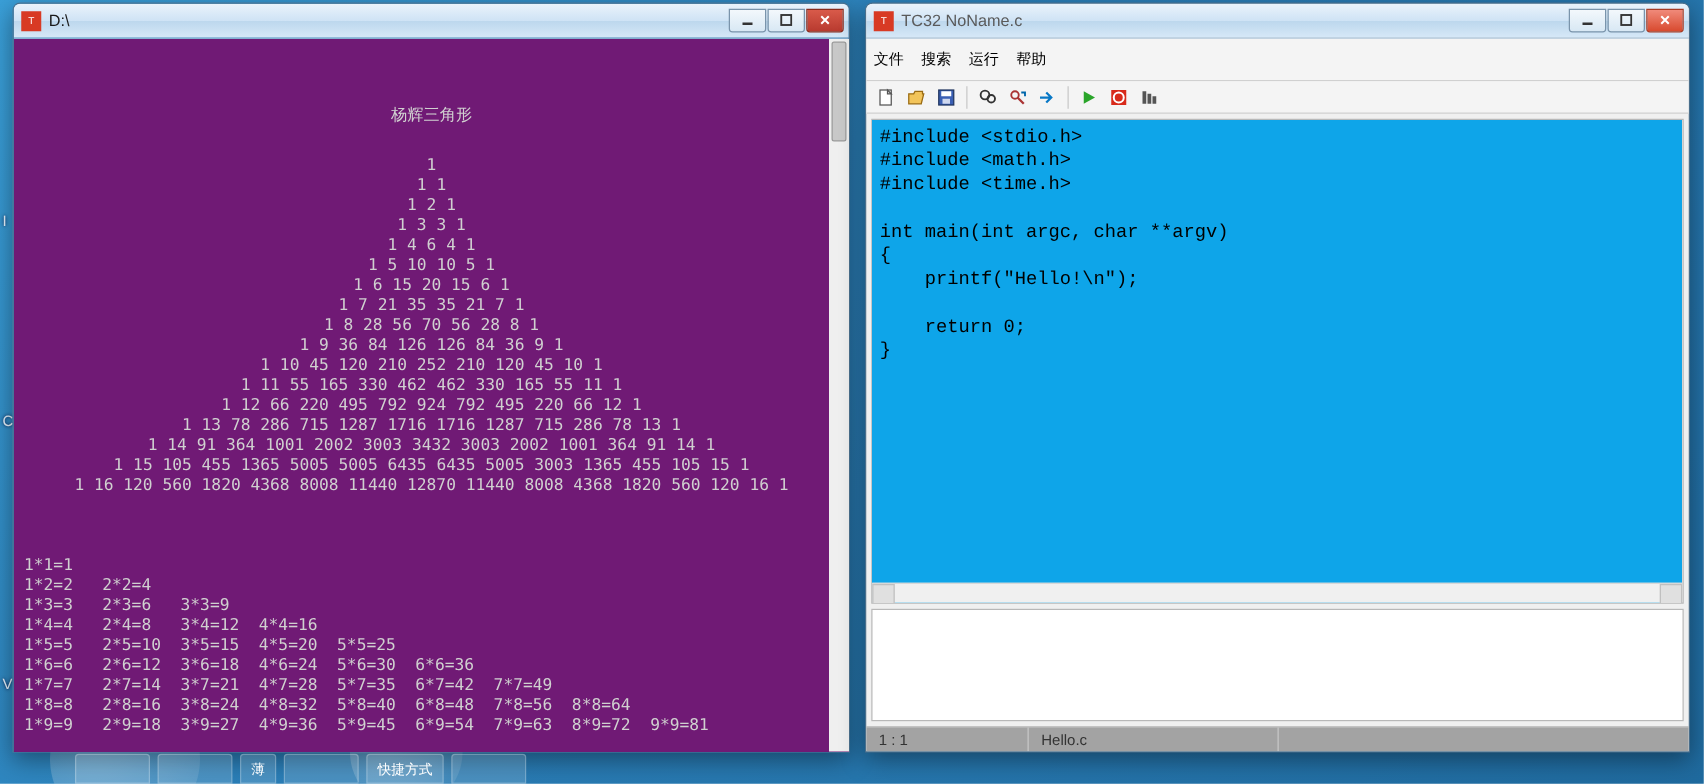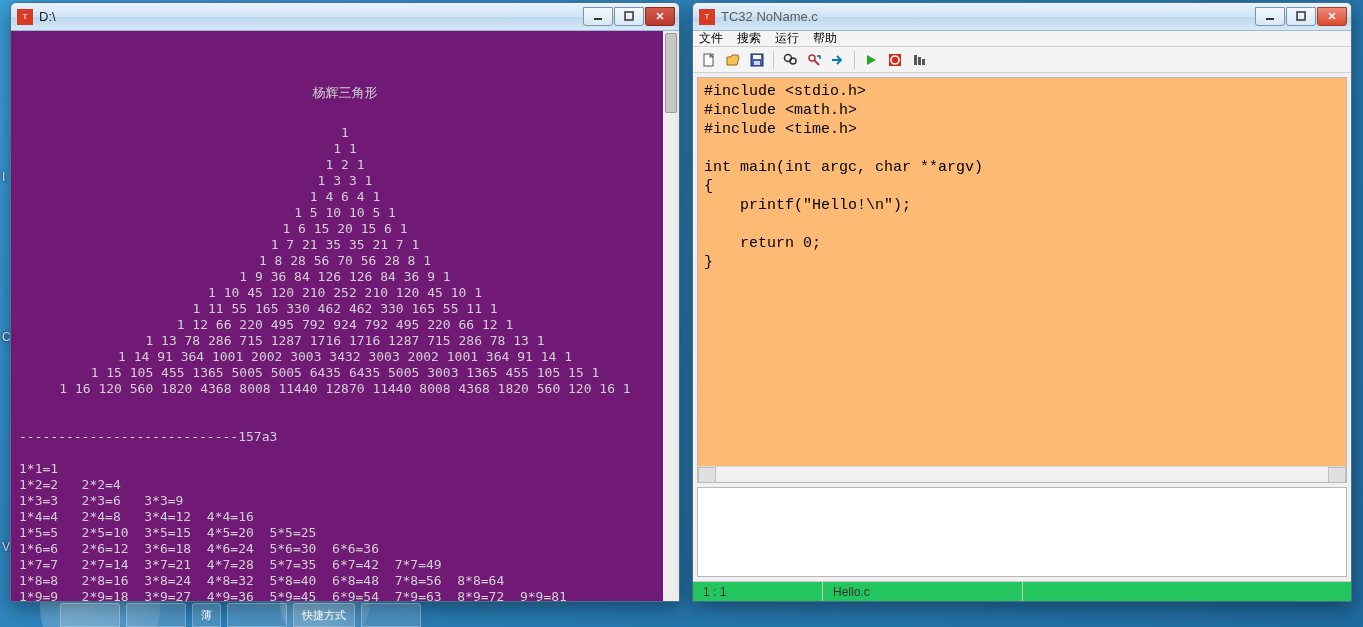--- a/index.html
+++ b/index.html
@@ -68,53 +68,53 @@
   #console-body .scrollbar .thumb{
     position:absolute; left:2px; right:2px; top:2px; height:80px;
     background:#c8c8c8; border:1px solid #9a9a9a; border-radius:2px;
   }
   .centered { text-align:center; display:block; }
 
   
   #editor-win { left: 692px; top: 2px; width: 660px; height: 600px; background:#f0f0f0; }
   #editor-win .inactive-title { color:#5a5a5a; }
   #menubar {
-    height: 16px; background:#f4f4f4; border-bottom:1px solid #d0d0d0;
+    height: 34px; background:#f4f4f4; border-bottom:1px solid #d0d0d0;
     display:flex; align-items:center; padding-left:6px; font-size:12px;
   }
   #menubar span { margin-right: 14px; }
   #toolbar {
     height: 26px; background:#f4f4f4; border-bottom:1px solid #d0d0d0;
     display:flex; align-items:center; padding-left:6px; gap:4px;
   }
   .tbtn { width:20px; height:20px; display:flex; align-items:center; justify-content:center; border:1px solid transparent; border-radius:2px;}
   .tsep { width:1px; height:18px; background:#c8c8c8; margin:0 2px;}
   #editor-area {
-    flex:1; background:#fdba74; border:1px solid #b8b8b8; margin: 4px;
+    flex:1; background:#0ea5e9; border:1px solid #b8b8b8; margin: 4px;
     font-family: "NSimSun","SimSun","Courier New",monospace;
     font-size: 15px; line-height: 19px;
     padding: 4px 6px;
     white-space:pre;
     overflow:auto;
     position:relative;
   }
   #editor-area .hscroll {
     position:absolute; left:0; right:0; bottom:0; height:16px; background:#f0f0f0;
     border-top:1px solid #d8d8d8;
   }
   #editor-area .hscroll::before, #editor-area .hscroll::after{
     content:""; position:absolute; top:0; width:16px; height:16px; background:#e0e0e0; border:1px solid #c0c0c0;
   }
   #editor-area .hscroll::before{left:0;} #editor-area .hscroll::after{right:0;}
   #output-pane {
     height: 90px; background:#fff; border:1px solid #b8b8b8; margin: 0 4px 4px 4px;
     overflow:auto;
   }
   #statusbar {
-    height: 20px; background:#22c55e; border-top:1px solid #c8c8c8;
+    height: 20px; background:#a3a3a3; border-top:1px solid #c8c8c8;
     display:flex; align-items:center; font-size:12px; color:#333;
   }
   #statusbar .cell { padding: 0 10px; border-right:1px solid #c8c8c8; height:100%; display:flex;align-items:center;}
   #statusbar .cell.wide{ flex:0 0 130px;}
   #statusbar .cell.fname{ flex:0 0 200px;}
 
   
   #taskbar-hint {
     position:absolute; left:60px; bottom:0; height:30px;
     display:flex; gap:6px; align-items:flex-end;
@@ -159,21 +159,20 @@
             <path d="M2 2 L8 8 M8 2 L2 8" stroke="#fff" stroke-width="1.6"></path>
           </svg>
       </div>
     </div>
   </div>
   <div id="console-body">
     <div class="scrollbar"><div class="thumb"></div></div>
     <span class="centered" style="margin-bottom:8px;">杨辉三角形</span>
 <span id="pascal-block"><span class="centered">1</span><span class="centered">1 1</span><span class="centered">1 2 1</span><span class="centered">1 3 3 1</span><span class="centered">1 4 6 4 1</span><span class="centered">1 5 10 10 5 1</span><span class="centered">1 6 15 20 15 6 1</span><span class="centered">1 7 21 35 35 21 7 1</span><span class="centered">1 8 28 56 70 56 28 8 1</span><span class="centered">1 9 36 84 126 126 84 36 9 1</span><span class="centered">1 10 45 120 210 252 210 120 45 10 1</span><span class="centered">1 11 55 165 330 462 462 330 165 55 11 1</span><span class="centered">1 12 66 220 495 792 924 792 495 220 66 12 1</span><span class="centered">1 13 78 286 715 1287 1716 1716 1287 715 286 78 13 1</span><span class="centered">1 14 91 364 1001 2002 3003 3432 3003 2002 1001 364 91 14 1</span><span class="centered">1 15 105 455 1365 5005 5005 6435 6435 5005 3003 1365 455 105 15 1</span><span class="centered">1 16 120 560 1820 4368 8008 11440 12870 11440 8008 4368 1820 560 120 16 1</span>
 </span>
-<span>----------------------------157a3</span>
 <span id="mult-block">
 1*1=1
 1*2=2   2*2=4
 1*3=3   2*3=6   3*3=9
 1*4=4   2*4=8   3*4=12  4*4=16
 1*5=5   2*5=10  3*5=15  4*5=20  5*5=25
 1*6=6   2*6=12  3*6=18  4*6=24  5*6=30  6*6=36
 1*7=7   2*7=14  3*7=21  4*7=28  5*7=35  6*7=42  7*7=49
 1*8=8   2*8=16  3*8=24  4*8=32  5*8=40  6*8=48  7*8=56  8*8=64
 1*9=9   2*9=18  3*9=27  4*9=36  5*9=45  6*9=54  7*9=63  8*9=72  9*9=81</span>

